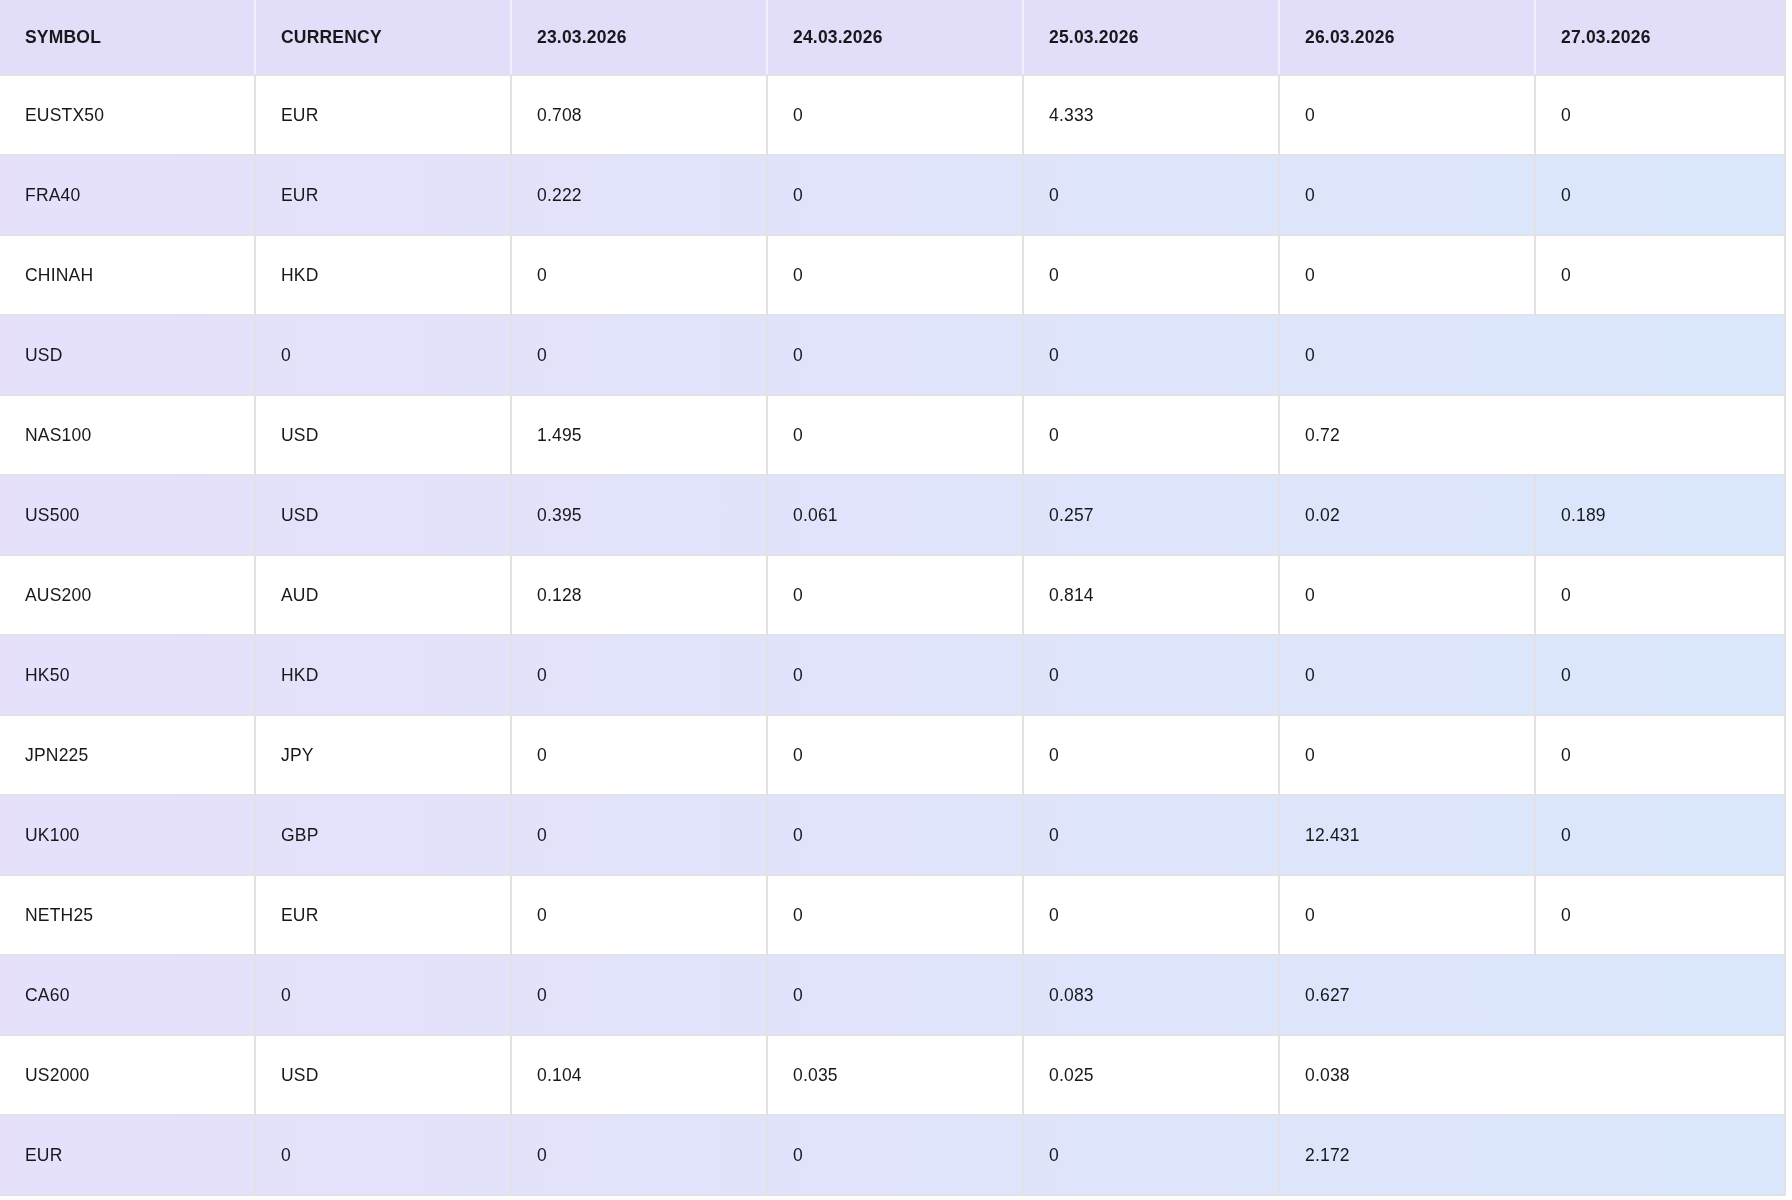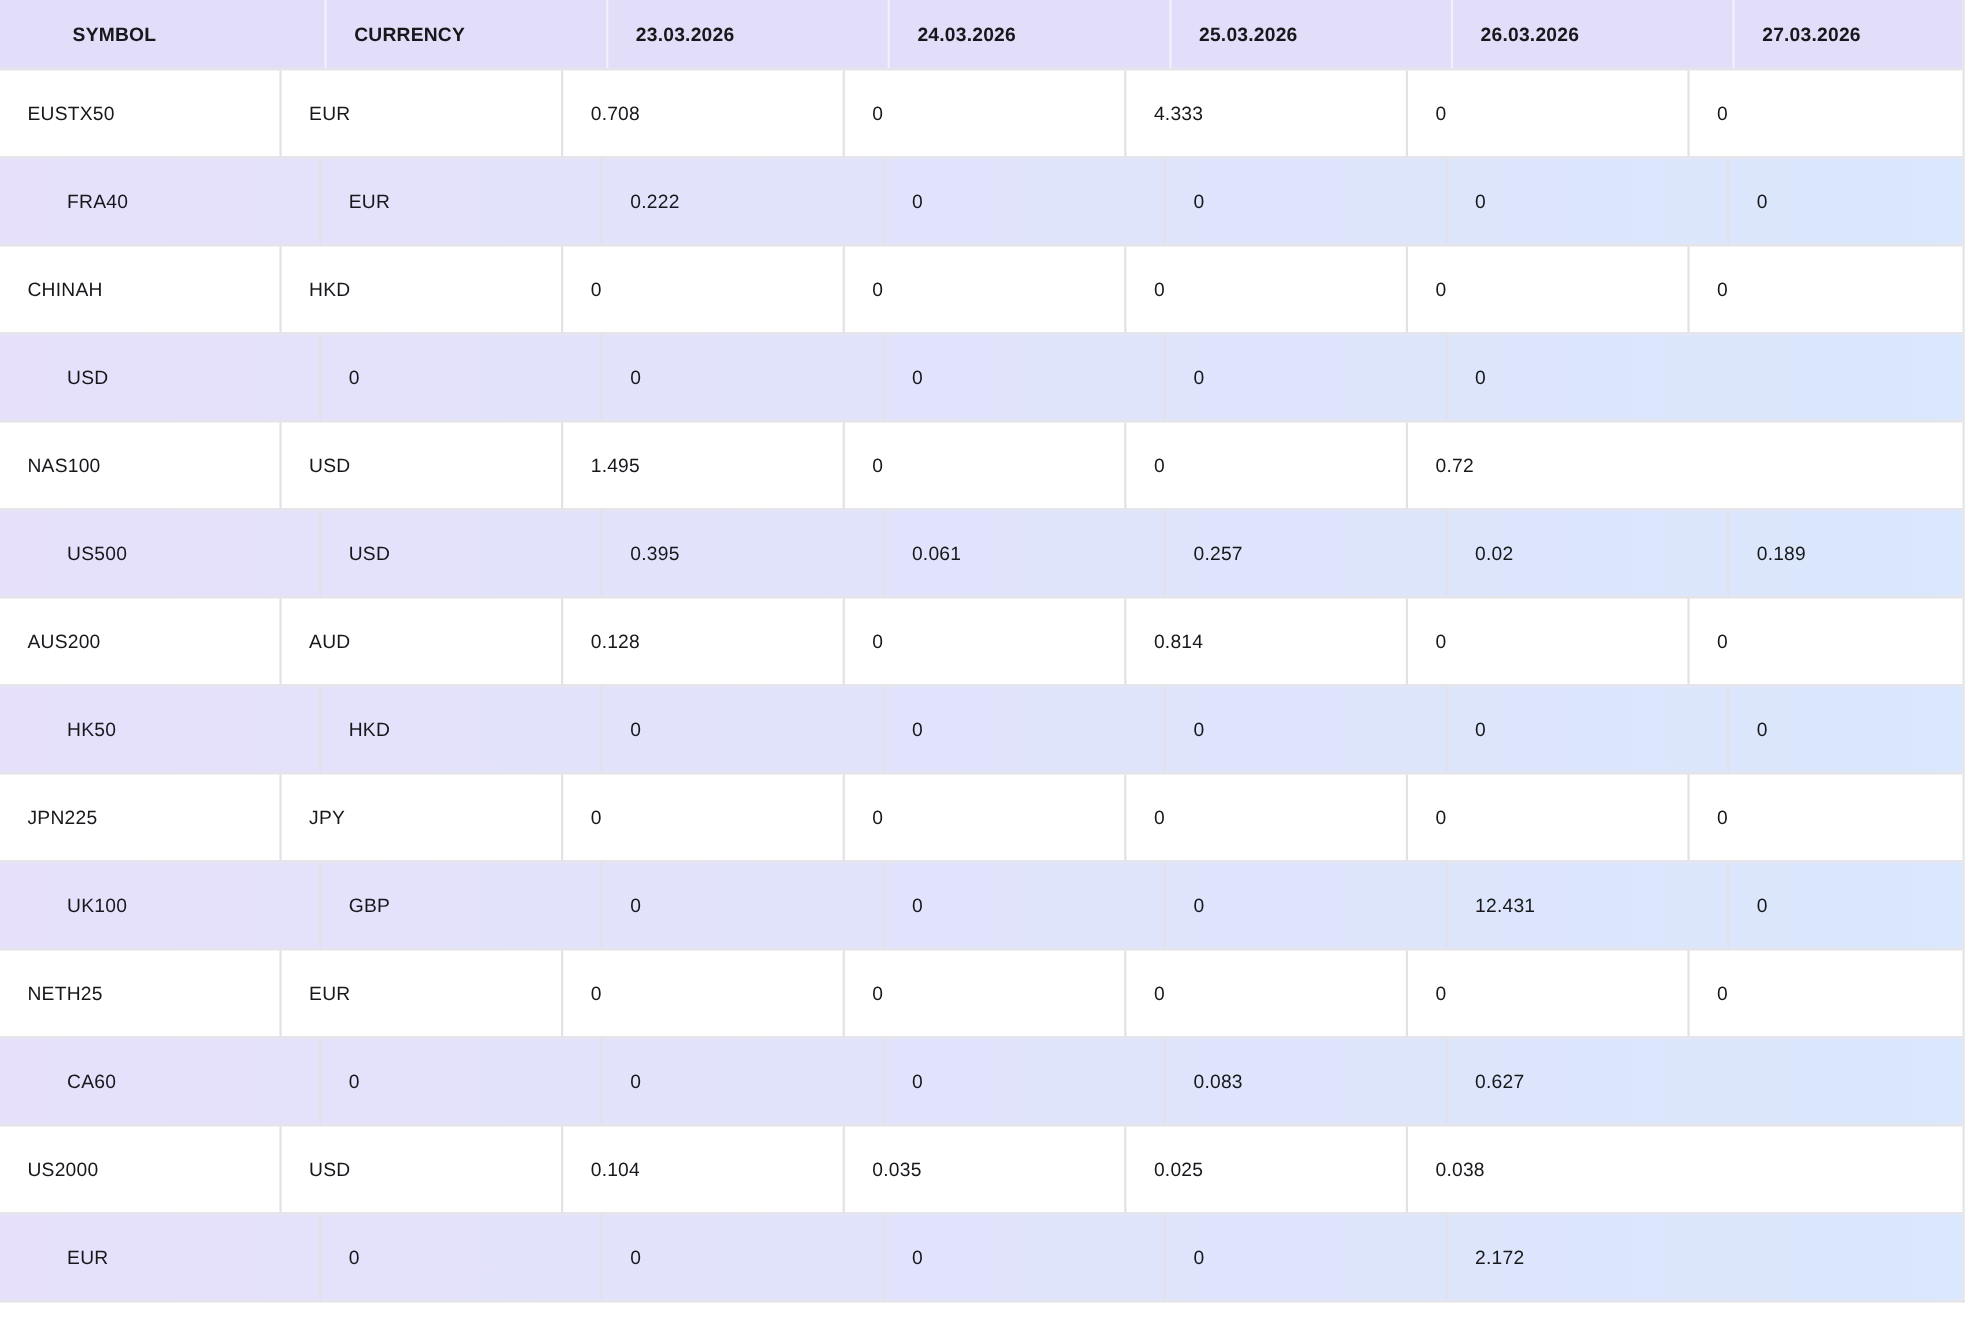--- a/index.html
+++ b/index.html
@@ -24,32 +24,30 @@
     width: 1786px;
     border-right: 2px solid var(--border);
     border-bottom: 2px solid var(--border);
   }
   .grid-row {
     display: grid;
     grid-template-columns: 256px 256px 256px 256px 256px 256px 1fr;
     width: 100%;
   }
   .header-row {
-    height: 62px;
+    height: 74px;
     background: var(--header-bg);
-    padding-left: 41px;
   }
   .body-row {
     height: 80px;
     border-top: 2px solid var(--border);
     background: #ffffff;
   }
   .body-row.alt {
     background: linear-gradient(90deg, var(--row-alt-left) 0%, var(--row-alt-right) 100%);
-    padding-left: 36px;
   }
   .cell {
     display: flex;
     align-items: center;
     padding-left: 25px;
     font-size: 17.5px;
     letter-spacing: 0.2px;
     border-right: 2px solid var(--border);
     overflow: hidden;
     white-space: nowrap;

